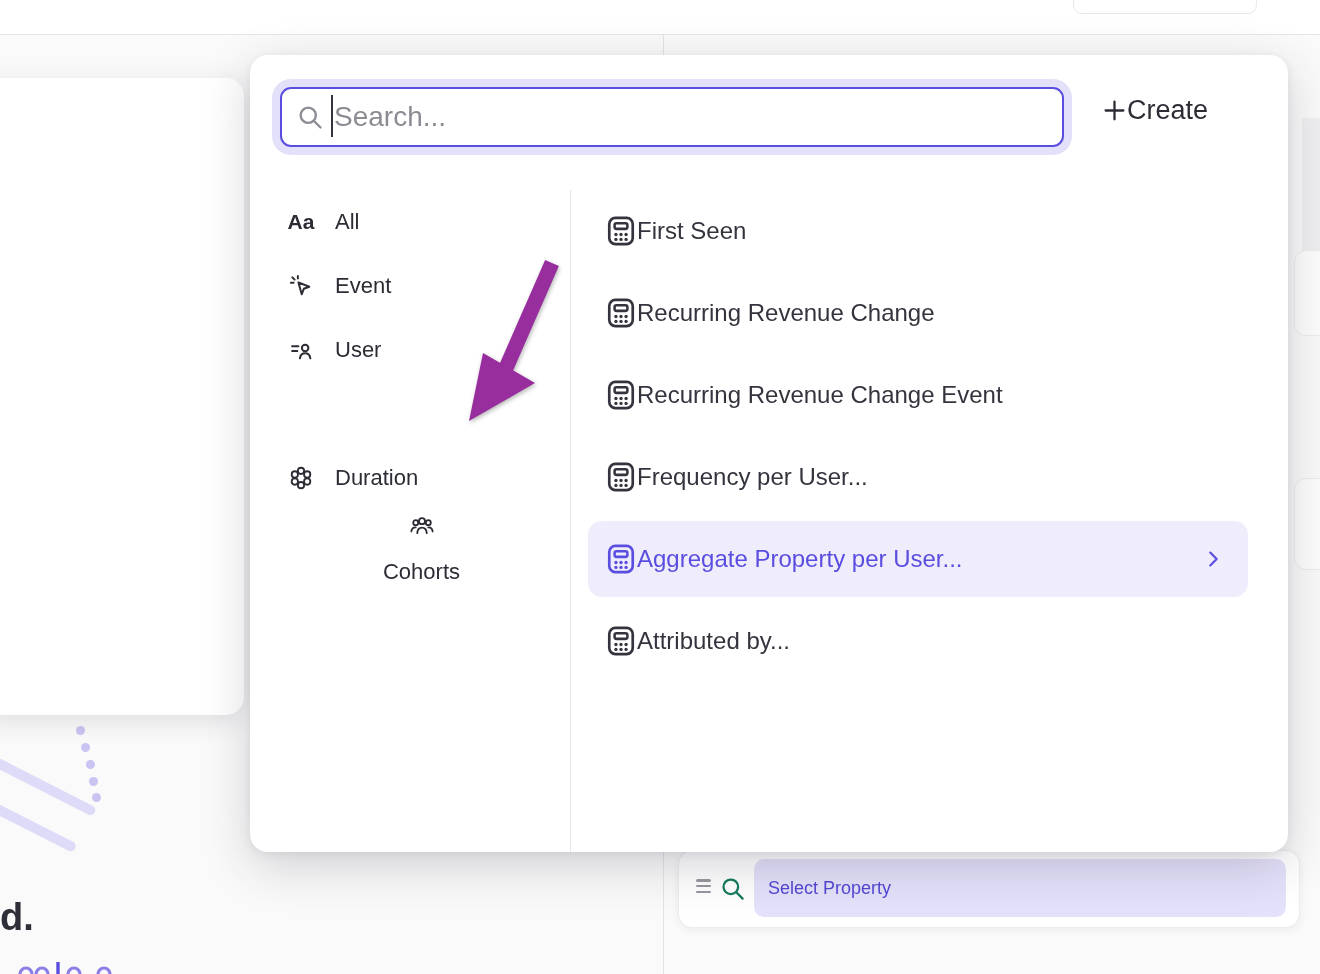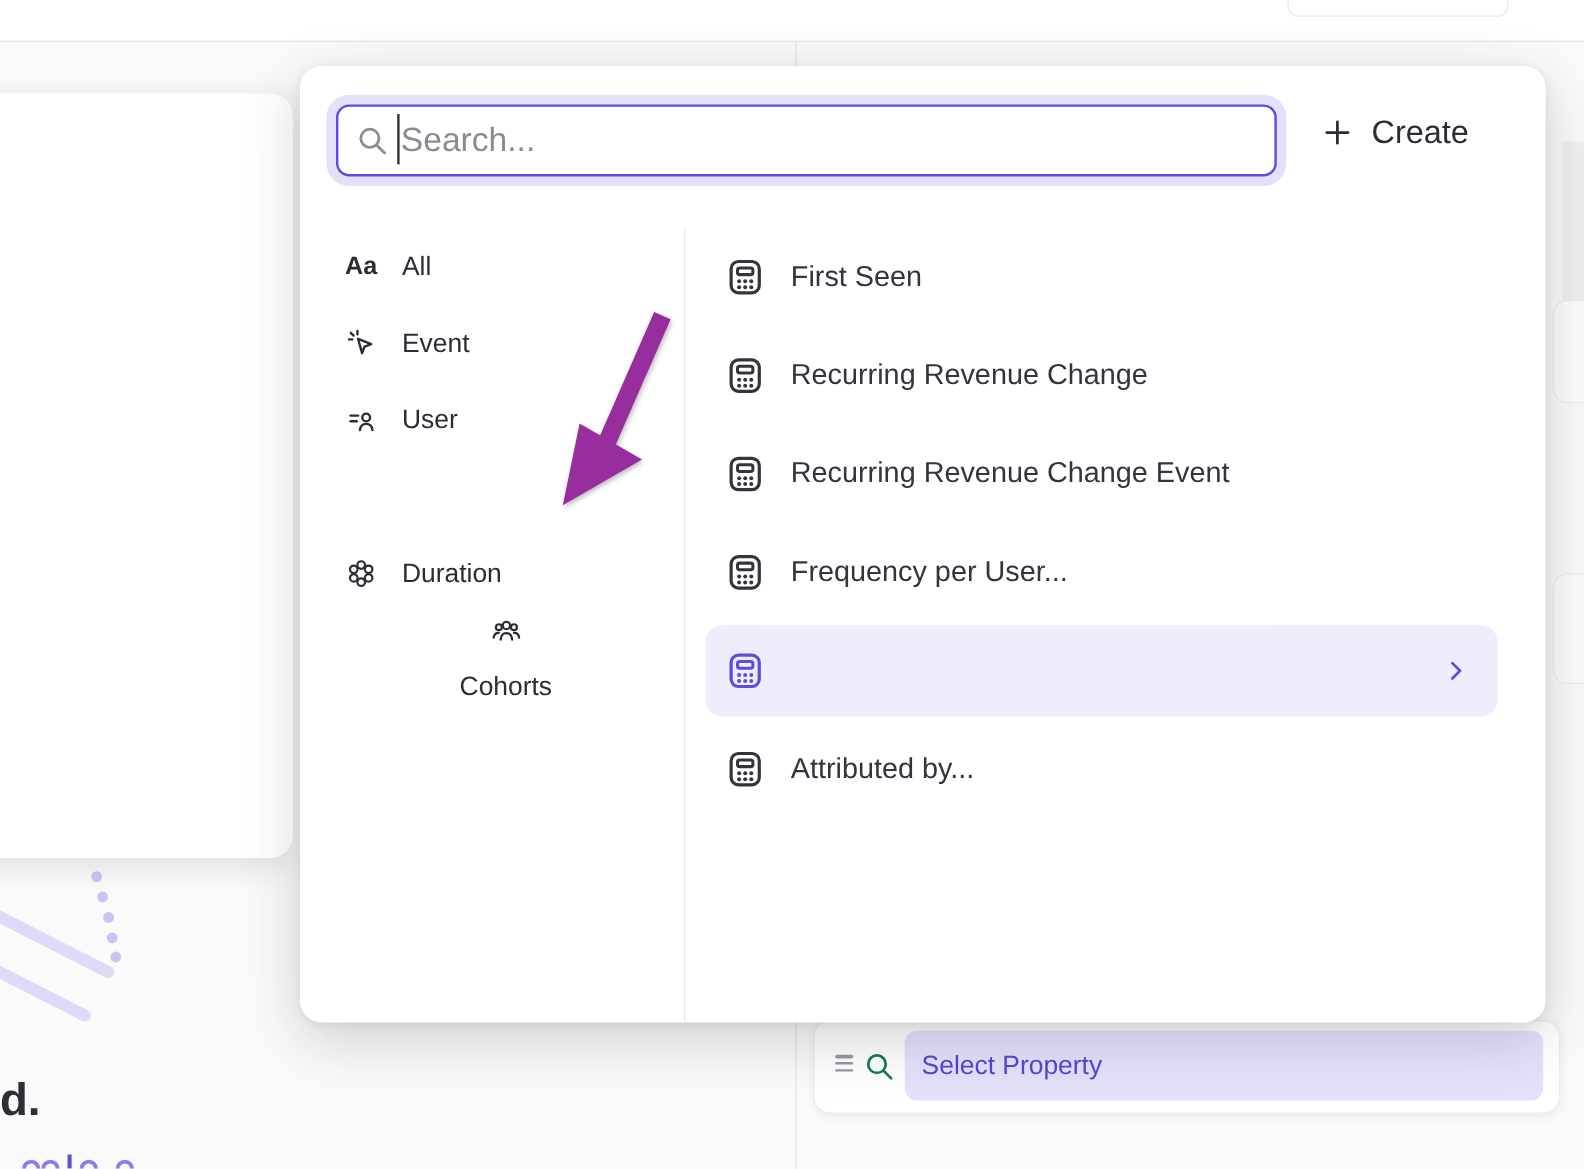--- a/index.html
+++ b/index.html
@@ -38,54 +38,54 @@
   
   .prop-card{
     left:678px;top:850px;width:620px;height:76px;background:#fff;border:1px solid #ececee;
     border-radius:14px;box-shadow:0 2px 8px rgba(40,40,60,.07);z-index:2;
   }
   .hamburger{left:17px;top:28px;width:15px;height:14px;display:flex;flex-direction:column;justify-content:space-between;}
   .hamburger span{display:block;height:2.5px;background:#97979f;border-radius:2px;}
   .prop-pill{
     left:75px;top:8px;width:532px;height:58px;background:#e4e1fa;border-radius:10px;
     display:flex;align-items:center;padding-left:14px;box-sizing:border-box;
-    color:#5347d4;font-size:22px;
+    color:#5347d4;font-size:18px;
   }
 
   
   .modal{
     left:250px;top:55px;width:1038px;height:797px;background:#fff;border-radius:18px;
     box-shadow:0 14px 50px rgba(40,40,60,.20), 0 2px 8px rgba(40,40,60,.08);z-index:10;
   }
   .search-wrap{
     left:30px;top:32px;width:784px;height:60px;background:#fff;
     border:2.5px solid #5a4ee0;border-radius:11px;
     box-shadow:0 0 0 8px #e3e0f9;
     display:flex;align-items:center;padding-left:14px;box-sizing:border-box;
   }
   .search-placeholder{color:#8b8b94;font-size:28px;margin-left:10px;position:relative;}
   .caret{position:absolute;left:-3px;top:-6px;width:1.5px;height:42px;background:#33333d;}
-  .create-btn{left:852px;top:40px;display:flex;align-items:center;gap:16px;font-size:27px;color:#2c2c35;cursor:pointer;}
+  .create-btn{left:852px;top:40px;display:flex;align-items:center;gap:0;font-size:27px;color:#2c2c35;cursor:pointer;}
 
   .modal-vdivider{left:320px;top:135px;bottom:0;width:1px;background:#e7e7ea;}
 
   
   .cat-row{
     left:22px;width:283px;height:60px;border-radius:10px;
     display:flex;align-items:center;padding-left:16px;box-sizing:border-box;gap:21px;
     font-size:22px;color:#2c2c35;cursor:pointer;
   }
   .cat-row.selected{background:#edeafb;color:#5a4ee0;font-weight:400;}
   .cat-icon{width:26px;height:26px;display:flex;align-items:center;justify-content:center;flex:none;}
   .aa-glyph{font-size:21px;font-weight:600;color:#2c2c35;letter-spacing:0px;}
 
   
   .item-row{
     left:338px;width:660px;height:76px;border-radius:14px;
-    display:flex;align-items:center;padding-left:17px;box-sizing:border-box;gap:22px;
+    display:flex;align-items:center;padding-left:17px;box-sizing:border-box;
     font-size:24px;color:#34343e;cursor:pointer;
   }
   .item-row.selected{background:#efecfb;color:#5a4ee0;}
   .item-row .chev{margin-left:auto;margin-right:24px;display:flex;align-items:center;}
   .item-icon{width:32px;height:32px;flex:none;display:flex;}
 
   .arrow-annotation{left:430px;top:240px;width:200px;height:210px;z-index:20;filter:drop-shadow(1px 2px 2px rgba(0,0,0,.28));pointer-events:none;}
 
   .bottom-frag{left:12px;top:956px;width:110px;height:18px;z-index:3;}
 </style>
@@ -281,20 +281,21 @@
         </svg>
       </span>
     <span>Frequency per User...</span>
   </div>
   <div class="abs item-row selected" style="top:466px;">
     <span class="item-icon">
         <svg style="width:32px;height:32px;color:#5a4ee0;">
           <use href="#icon-calc"></use>
         </svg>
       </span>
+    <span>Aggregate Property per User...</span>
     <span class="chev">
         <svg style="width:22px;height:22px;color:#5a4ee0;">
           <use href="#icon-chevron-right"></use>
         </svg>
       </span>
   </div>
   <div class="abs item-row" style="top:548px;">
     <span class="item-icon">
         <svg style="width:32px;height:32px;color:#34343e;">
           <use href="#icon-calc"></use>

